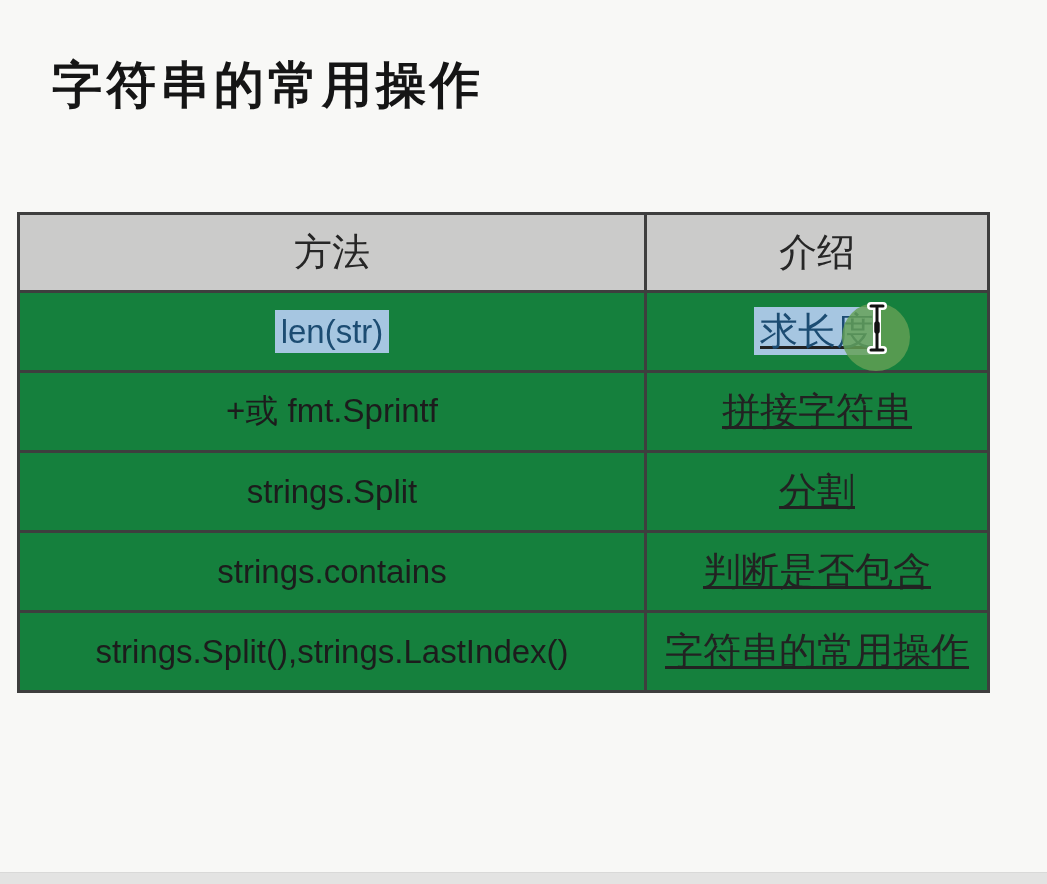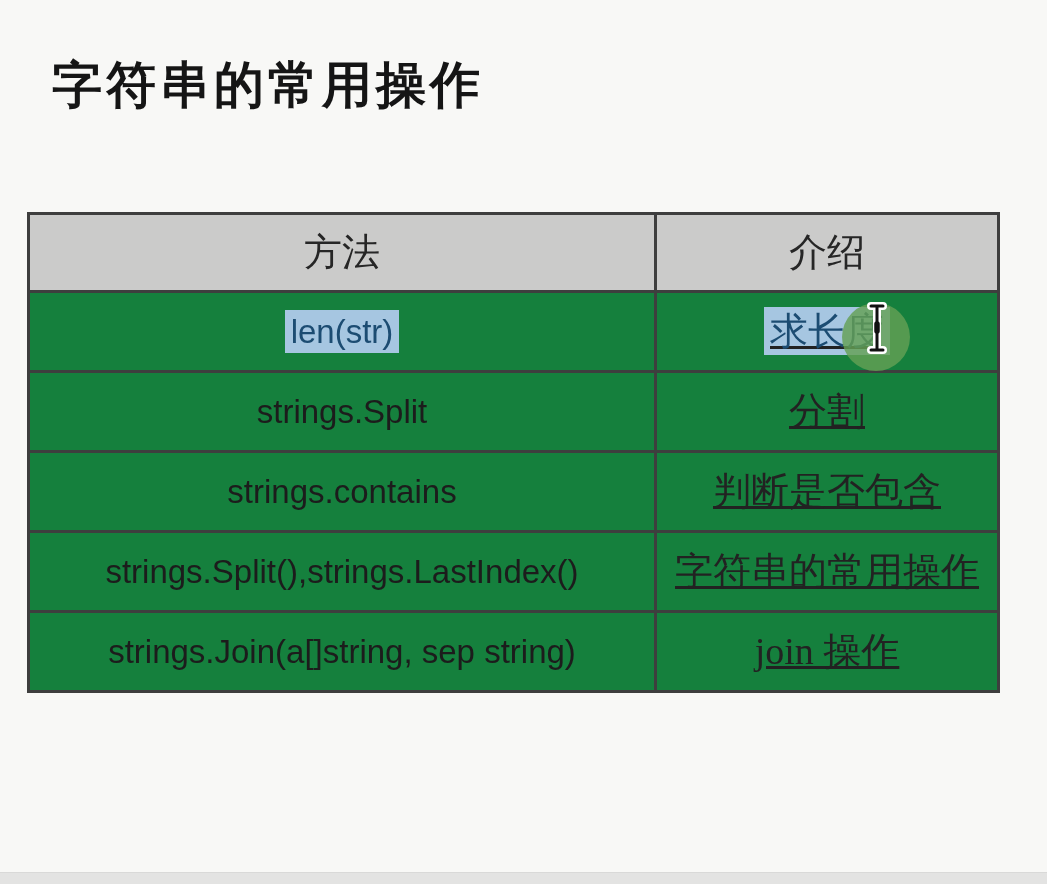--- a/index.html
+++ b/index.html
@@ -20,21 +20,21 @@
     left: 52px; top: 52px;
     font-family: "Liberation Serif", "DejaVu Serif", serif;
     font-weight: bold;
     font-size: 50px;
     letter-spacing: 4px;
     color: #151515;
     white-space: nowrap;
   }
   table.methods {
     position: absolute;
-    left: 27px; top: 212px;
+    left: 17px; top: 212px;
     width: 970px;
     border-collapse: collapse;
     table-layout: fixed;
   }
   table.methods th, table.methods td {
     border: 3px solid #3e3e3e;
     text-align: center;
     vertical-align: middle;
     overflow: hidden;
     white-space: nowrap;
@@ -107,34 +107,34 @@
         <th>方法</th>
         <th>介绍</th>
       </tr>
     </thead>
     <tbody>
       <tr>
         <td class="method-cell"><span class="sel">len(str)</span></td>
         <td class="desc-cell"><span class="sel">求长度</span></td>
       </tr>
       <tr>
+        <td class="method-cell"><span>+或 fmt.Sprintf</span></td>
+        <td class="desc-cell"><span>拼接字符串</span></td>
+      </tr>
+      <tr>
         <td class="method-cell"><span>strings.Split</span></td>
         <td class="desc-cell"><span>分割</span></td>
       </tr>
       <tr>
         <td class="method-cell"><span>strings.contains</span></td>
         <td class="desc-cell"><span>判断是否包含</span></td>
       </tr>
       <tr>
         <td class="method-cell"><span>strings.Split(),strings.LastIndex()</span></td>
         <td class="desc-cell"><span>字符串的常用操作</span></td>
-      </tr>
-      <tr>
-        <td class="method-cell"><span>strings.Join(a[]string, sep string)</span></td>
-        <td class="desc-cell"><span>join 操作</span></td>
       </tr>
     </tbody>
   </table>
 
   <div class="touch-circle"></div>
 
   <svg class="ibeam" width="26" height="54" viewBox="0 0 26 54">
     <g stroke="#ffffff" stroke-width="8" stroke-linecap="round" fill="none">
       <path d="M7 5 H19 M13 5 V49 M7 49 H19"></path>
     </g>

